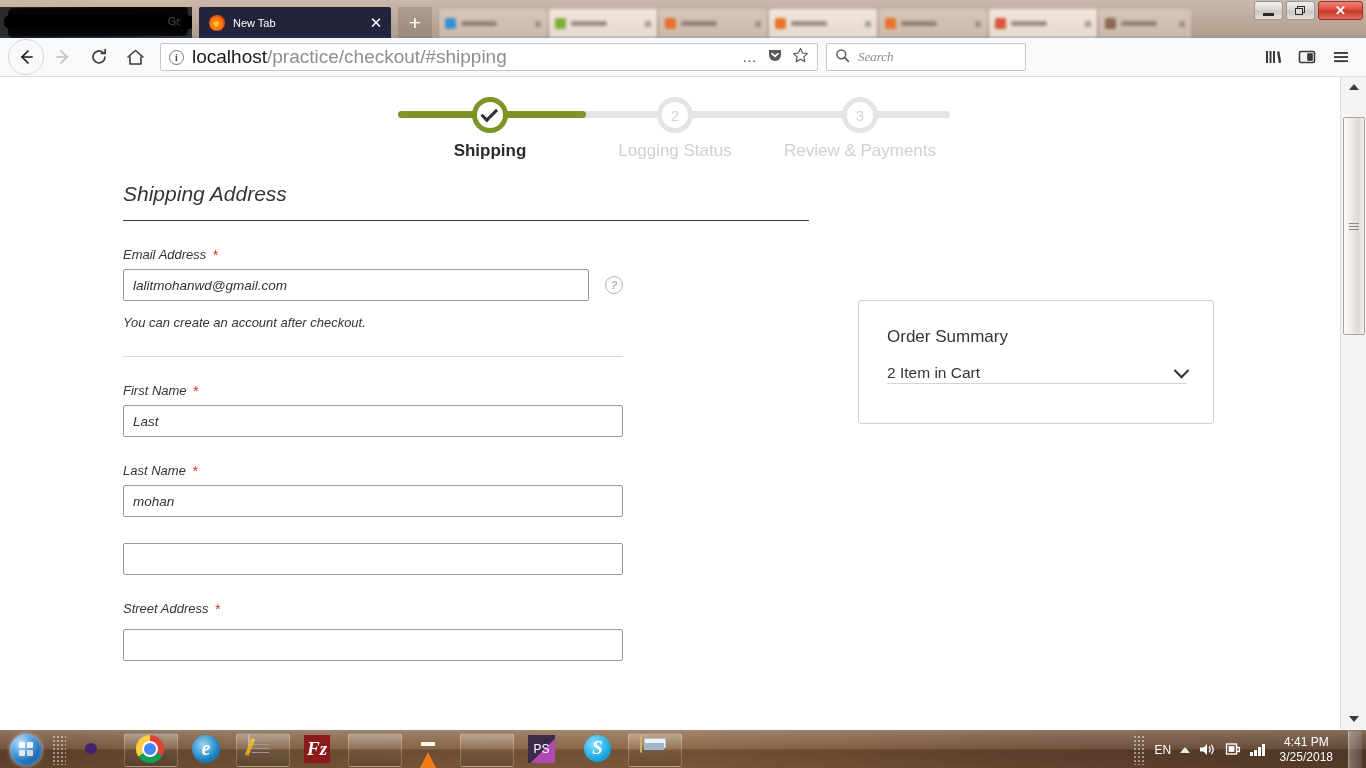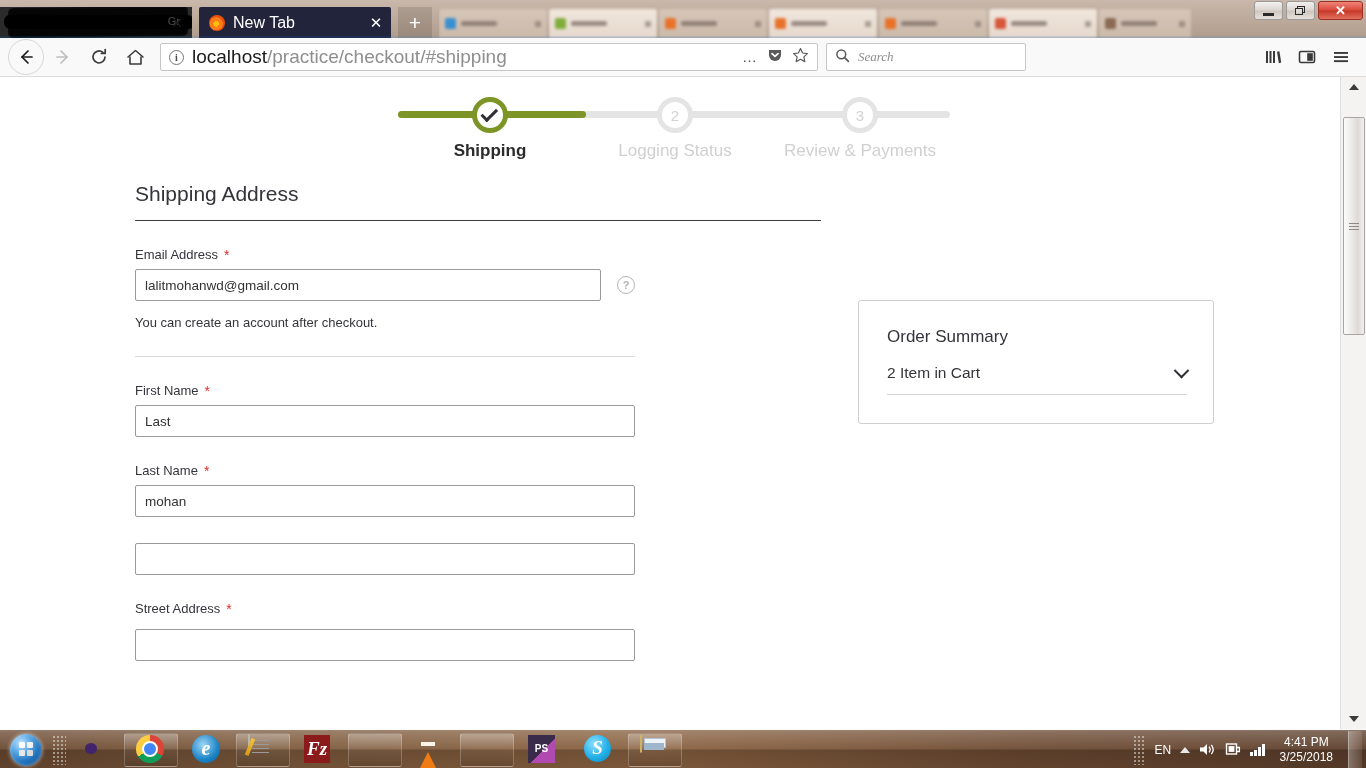--- a/index.html
+++ b/index.html
@@ -79,21 +79,21 @@
     background: #22243b;
     border-top-left-radius: 2px; border-top-right-radius: 2px;
   }
   .tab-favicon {
     width: 16px; height: 16px; flex: 0 0 16px; margin-right: 8px;
     border-radius: 50%;
     background:
       radial-gradient(circle at 45% 55%, #ffc107 0 22%, #ff7a18 23% 52%, #e8500d 53% 78%, #4c2ea8 79% 100%);
   }
   .tab-active .tab-title {
-    color: #ffffff; font-size: 16px;
+    color: #ffffff; font-size: 11px;
     white-space: nowrap; overflow: hidden; text-overflow: ellipsis;
     max-width: 130px;
   }
   .tab-active .tab-close { color: #ffffff; font-size: 15px; }
 
   .new-tab-btn {
     width: 34px; height: 31px;
     display: flex; align-items: center; justify-content: center;
     color: #ffffff; font-size: 21px; font-weight: 300;
     background: rgba(0,0,0,0.12);
@@ -272,22 +272,23 @@
     width: 200px; text-align: center;
     font-size: 17px;
   }
   .step-label.l1 { left: -8px; color: #2b2b2b; font-weight: bold; }
   .step-label.l2 { left: 177px; color: #d0d0d0; }
   .step-label.l3 { left: 362px; color: #d0d0d0; }
 
   
   .form-col {
     position: absolute;
-    left: 135px; top: 105px;
+    left: 123px; top: 105px;
     width: 686px;
+    font-style: italic;
   }
   .page-heading {
     font-size: 21px; color: #34353a; font-weight: normal;
     padding-bottom: 14px;
     border-bottom: 1px solid #3c3c3c;
     width: 686px;
   }
   .field-group { margin-top: 26px; width: 500px; }
   .field-label {
     font-size: 13px; color: #34353a;
@@ -329,21 +330,21 @@
     border: 1px solid #cfcfcf;
     border-radius: 3px;
     background: #ffffff;
     padding: 26px 28px 0 28px;
   }
   .summary-title { font-size: 17px; color: #34353a; }
   .summary-row {
     margin-top: 17px;
     width: 300px;
     display: flex; align-items: center; justify-content: space-between;
-    padding-bottom: 12px;
+    padding-bottom: 1px;
     border-bottom: 1px solid #d4d4d4;
   }
   .summary-count { font-size: 15.5px; color: #34353a; }
   .chev {
     width: 11px; height: 11px;
     border-right: 2.2px solid #2f2f35;
     border-bottom: 2.2px solid #2f2f35;
     transform: rotate(45deg) translate(-2px,-2px);
   }
 
@@ -438,21 +439,21 @@
   .ic-notepad{width:26px;height:28px;background:#fbfbf6;border:1px solid #b9b6ab;position:relative;}
   .ic-notepad i{position:absolute;left:3px;height:1.5px;background:#9a9a9a;width:17px;}
   .ic-notepad i:nth-child(1){top:5px;}.ic-notepad i:nth-child(2){top:9px;}
   .ic-notepad i:nth-child(3){top:13px;}.ic-notepad i:nth-child(4){top:17px;}
   .ic-notepad::after{content:"";position:absolute;right:-3px;top:3px;width:4px;height:18px;background:linear-gradient(#f5c33b,#d39a18);transform:rotate(22deg);}
   .ic-fz{width:26px;height:28px;background:#8b1a1a;display:flex;align-items:center;justify-content:center;color:#fff;font-family:"Liberation Serif",serif;font-size:19px;font-weight:bold;font-style:italic;}
   .ic-diamond{width:25px;height:25px;background:linear-gradient(135deg,#f05a4a,#c0281a);transform:rotate(45deg);border-radius:4px;margin:2px auto;}
   .ic-vlc{width:0;height:0;border-left:12px solid transparent;border-right:12px solid transparent;border-bottom:24px solid #f07b12;margin:3px auto;position:relative;}
   .ic-vlc::after{content:"";position:absolute;left:-7px;top:7px;width:14px;height:4px;background:#fdf6e8;}
   .ic-ff{width:28px;height:28px;border-radius:50%;background:radial-gradient(circle at 42% 58%,#ffd24d 0 18%,#ff8a1f 19% 48%,#e8500d 49% 76%,#5a2ea8 77% 100%);}
-  .ic-ps{width:27px;height:28px;background:linear-gradient(135deg,#3b2b4a 0 55%, #b04ab0 55% 100%);display:flex;align-items:center;justify-content:center;color:#fff;font-size:10px;font-weight:bold;}
+  .ic-ps{width:27px;height:28px;background:linear-gradient(135deg,#3b2b4a 0 55%, #b04ab0 55% 100%);display:flex;align-items:center;justify-content:center;color:#fff;font-size:12px;font-weight:normal;}
   .ic-skype{width:27px;height:27px;border-radius:50%;background:radial-gradient(circle at 38% 32%,#8fe0ff,#22b0e8 55%,#0b82b8 100%);display:flex;align-items:center;justify-content:center;color:#fff;font-family:"Liberation Serif",serif;font-size:19px;font-weight:bold;font-style:italic;}
   .ic-folder{width:28px;height:24px;background:linear-gradient(#fdf2c4,#ecd98c);border:1px solid #c9b56a;border-radius:2px;position:relative;margin-top:3px;}
   .ic-folder::before{content:"";position:absolute;left:3px;top:3px;width:20px;height:8px;background:#eef3f8;border:1px solid #b6c3d2;}
   .ic-folder::after{content:"";position:absolute;left:3px;bottom:2px;width:20px;height:7px;background:#9fb6cd;}
 
   .tray {
     margin-left: auto;
     display: flex; align-items: center; gap: 9px;
     padding-right: 4px; height: 38px;
   }

